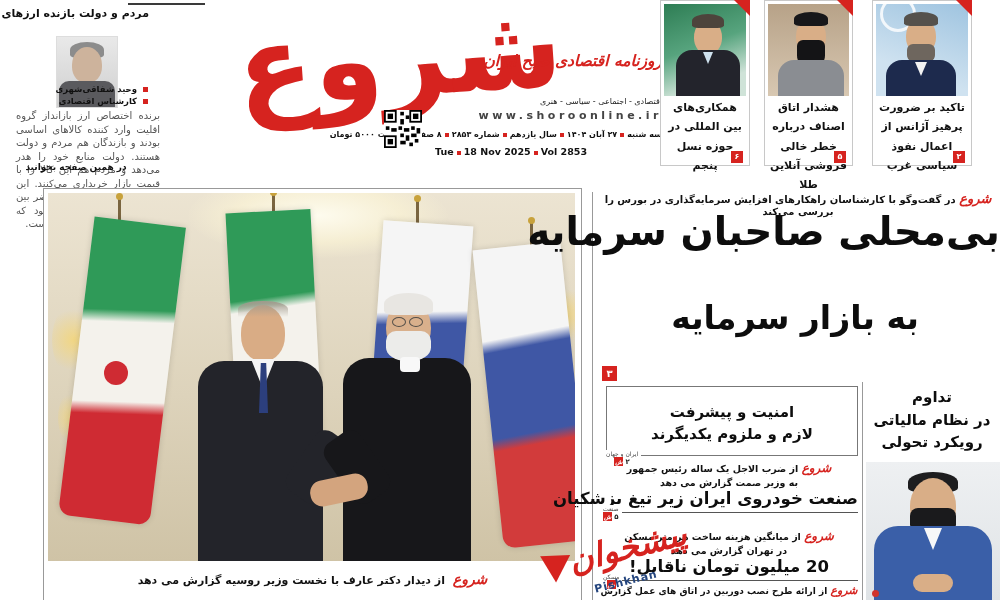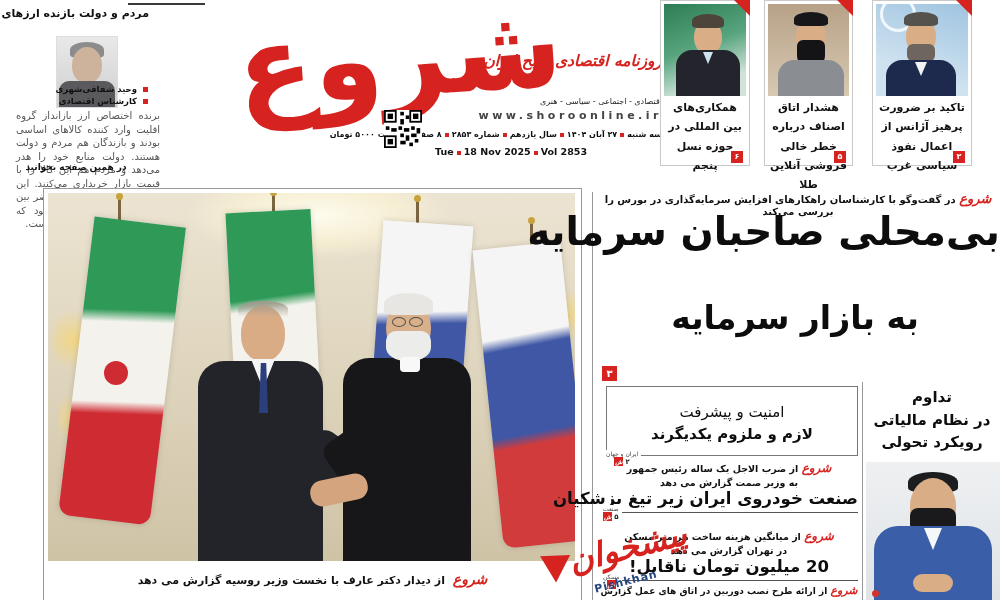--- a/index.html
+++ b/index.html
@@ -68,21 +68,21 @@
   #kicker-lead{left:598px;top:191px;width:400px;text-align:center;font-size:10px;font-weight:bold;color:#111;}
   .brand-inline{font-style:italic;color:#d6231f;font-weight:bold;}
   #h1a{left:590px;top:206px;width:410px;font-size:39px;line-height:1.35;font-weight:bold;color:#0d0d0d;white-space:nowrap;}
   #h1b{left:590px;top:296px;width:410px;text-align:center;font-size:33px;line-height:1.35;font-weight:bold;color:#0d0d0d;white-space:nowrap;}
   .pagebadge{background:#d6231f;color:#fff;text-align:center;font-weight:bold;}
   #badge3{left:602px;top:366px;width:15px;height:15px;font-size:10px;line-height:15px;}
 
   
   #box1{left:606px;top:386px;width:252px;height:70px;border:1.5px solid #777;box-sizing:border-box;}
   #box1 .bk{position:absolute;left:0;right:0;top:4px;text-align:center;font-size:8.5px;font-weight:bold;color:#222;}
-  #box1 .bh1{position:absolute;left:0;right:0;top:16px;text-align:center;font-size:15px;font-weight:normal;color:#0d0d0d;}
+  #box1 .bh1{position:absolute;left:0;right:0;top:16px;text-align:center;font-size:15px;font-weight:bold;color:#0d0d0d;}
   #box1 .bh2{position:absolute;left:0;right:0;top:38px;text-align:center;font-size:15px;font-weight:bold;color:#0d0d0d;}
   .sec{position:absolute;background:#fff;padding:0 3px;text-align:center;z-index:4;}
   .sec .sec-label{display:block;font-size:6px;color:#444;line-height:1.2;}
   .sec .sec-row{display:flex;align-items:center;gap:2px;justify-content:center;}
   .sec-icon{display:inline-block;width:9px;height:9px;background:#d6231f;color:#fff;font-size:6px;line-height:9px;text-align:center;font-weight:bold;}
   .sec-num{font-size:7px;color:#222;font-weight:bold;}
 
   
   .mid{left:600px;width:258px;text-align:center;color:#111;}
   .mk{font-size:9.5px;font-weight:bold;}

